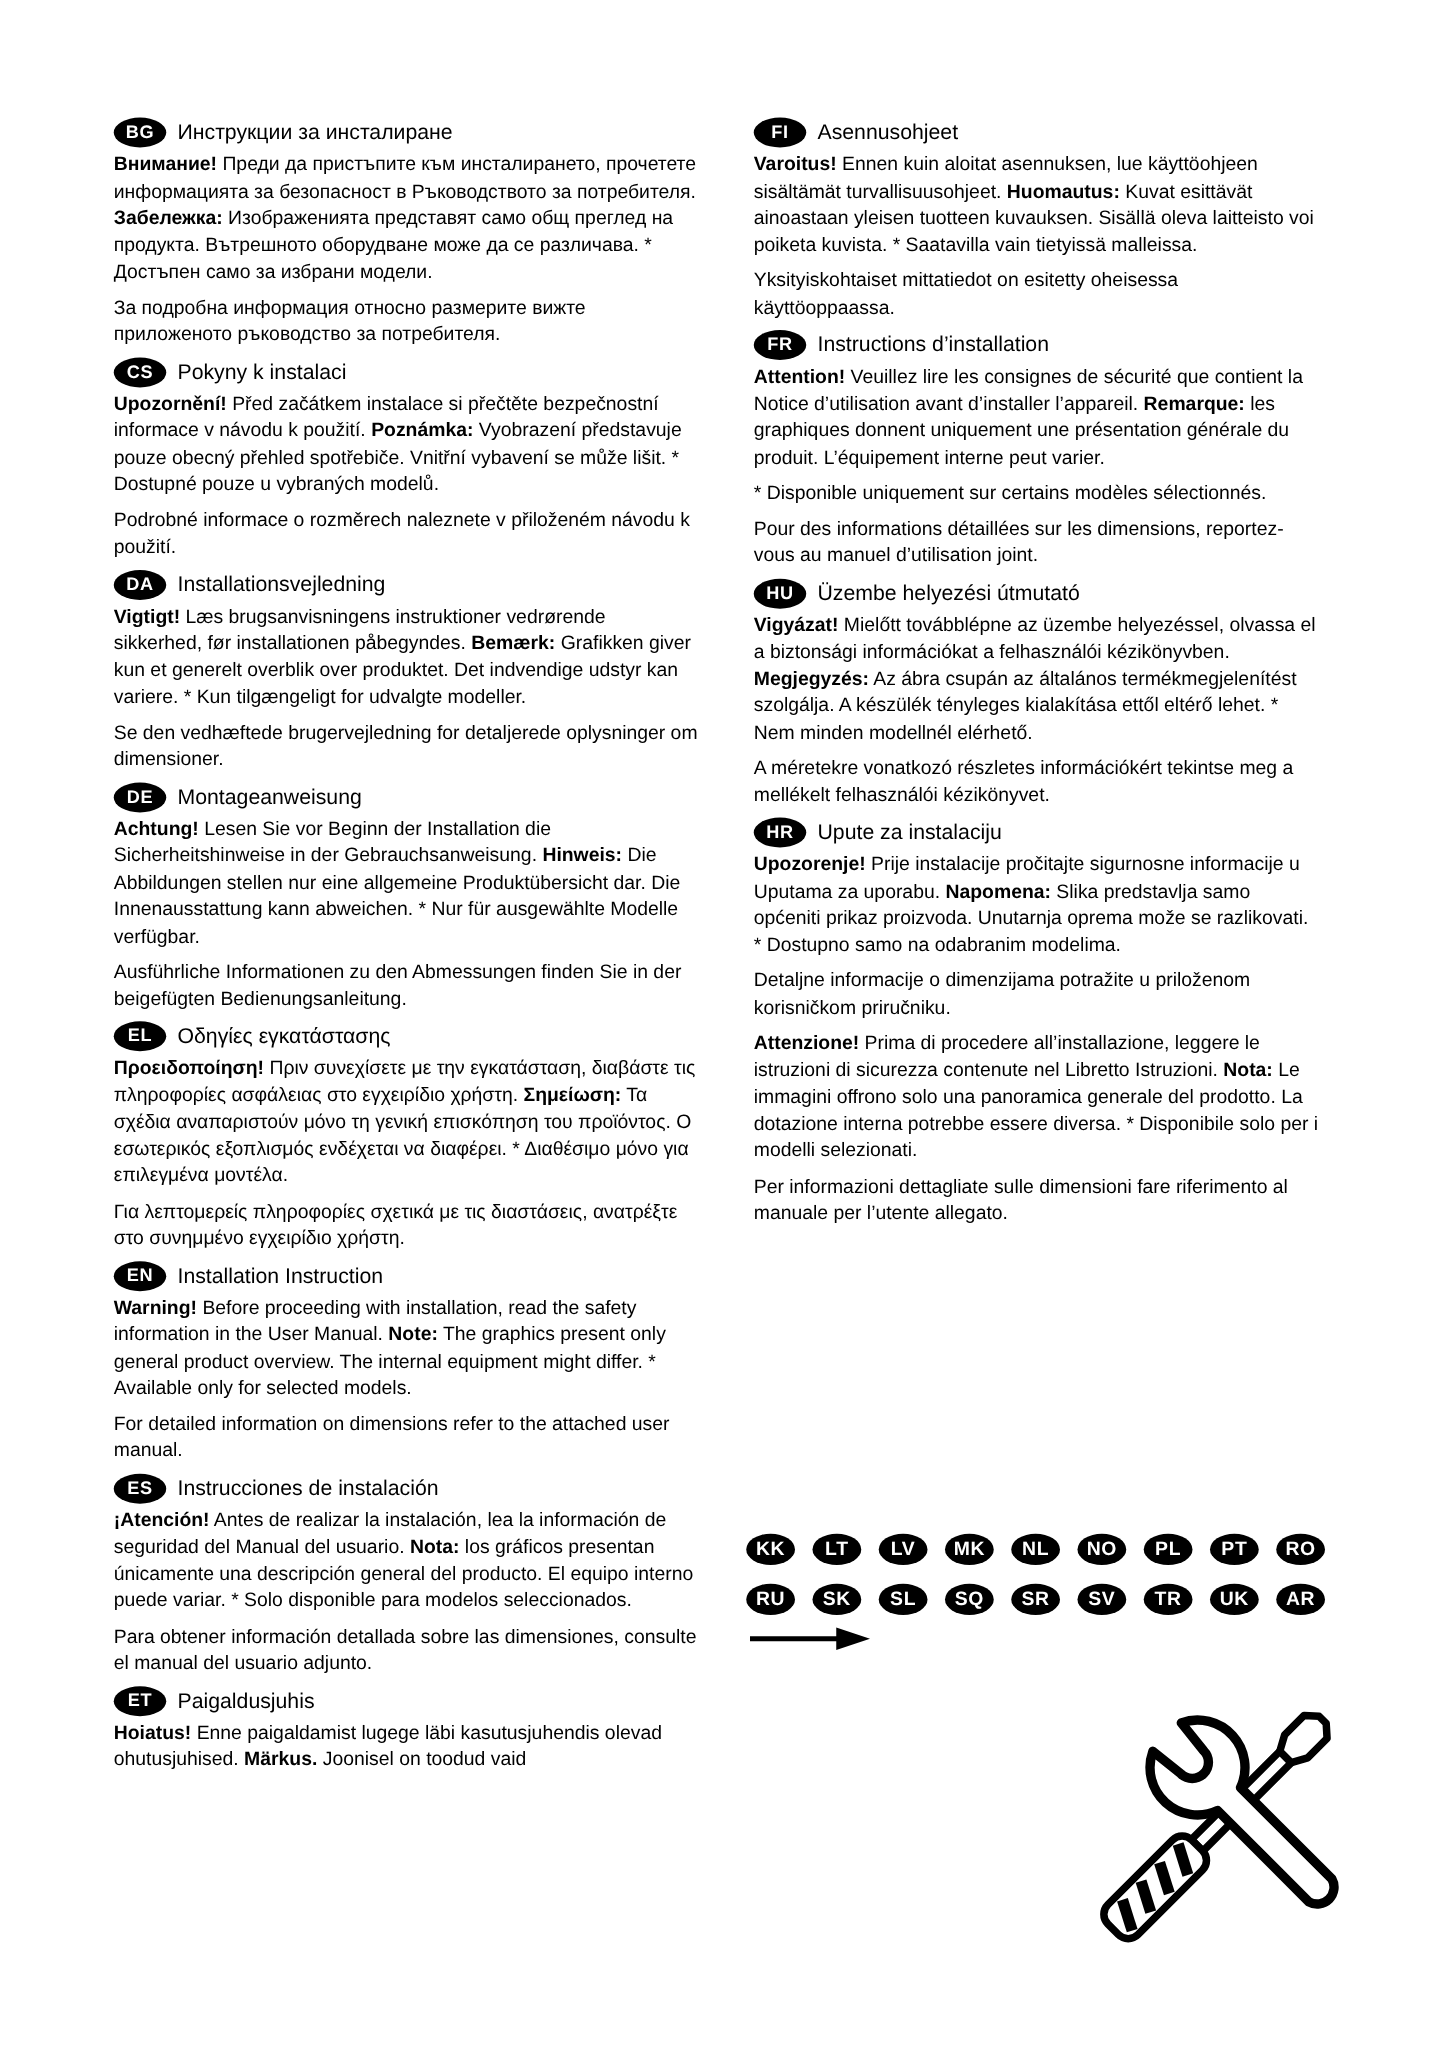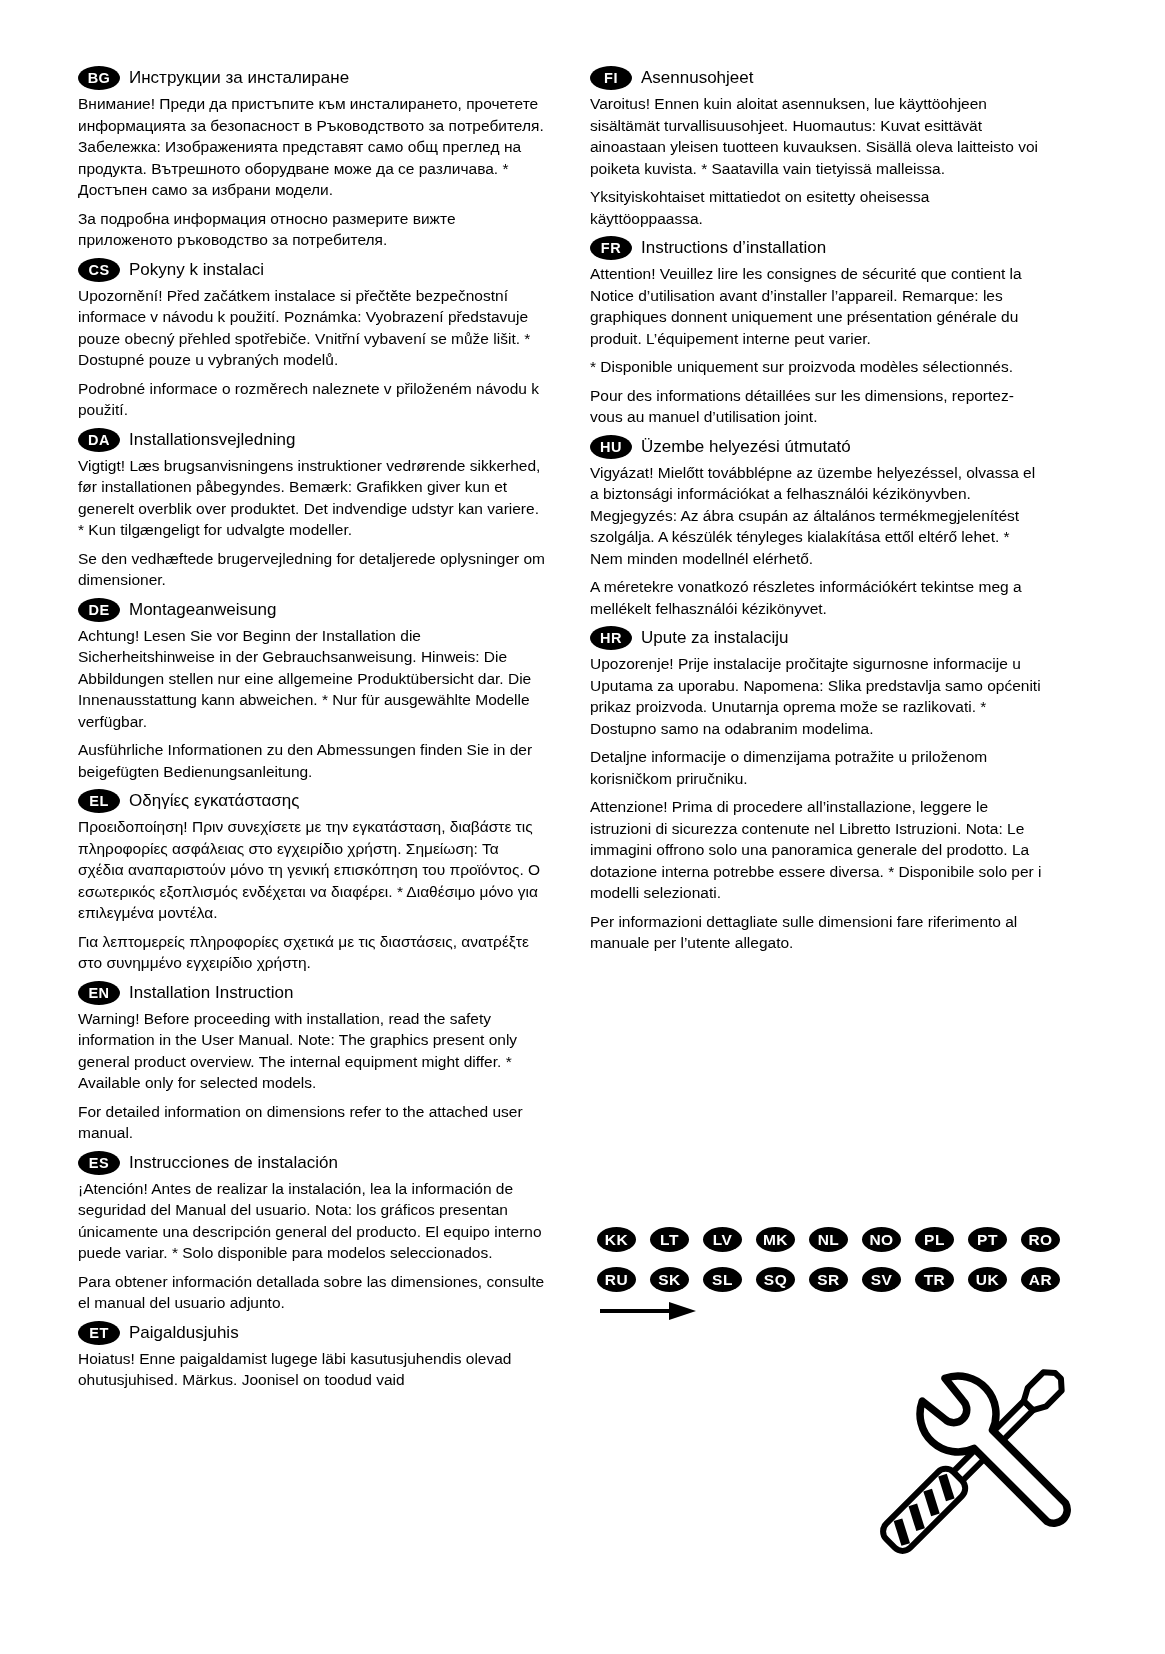--- a/index.html
+++ b/index.html
@@ -4,36 +4,36 @@
 <style>
   html,body{margin:0;padding:0;background:#888;}
   .page{
     position:relative;
     width:1165px;height:1654px;
     background:#fff;
     font-family:"Liberation Sans","DejaVu Sans",sans-serif;
     color:#000;
     overflow:hidden;
   }
-  .column{position:absolute;top:60px;}
+  .column{position:absolute;top:88px;margin-left:13px;}
   .col-left{left:78px;width:468px;}
   .col-right{left:590px;width:452px;}
   .section{margin:0;}
   .heading{display:flex;align-items:center;gap:9px;margin:6px 0 3px 0;}
   .sec-badge{
     display:inline-flex;align-items:center;justify-content:center;
     min-width:42px;height:24px;
     background:#000;color:#fff;
     border-radius:50%;
     font-weight:bold;font-size:14.5px;letter-spacing:.5px;
     flex:0 0 auto;
   }
   .sec-title{font-weight:normal;font-size:17px;line-height:22px;}
   p.para{margin:0 0 7px 0;font-size:15.5px;line-height:21.5px;}
-  p.para b{font-weight:normal;}
+  p.para b{font-weight:bold;}
   .lang-block{position:absolute;left:597px;top:1227px;}
   .lang-row{display:flex;gap:14px;margin-bottom:15px;text-decoration:underline;}
   .lang-badge{
     display:inline-flex;align-items:center;justify-content:center;
     width:39px;height:25px;
     background:#000;color:#fff;
     border-radius:50%;
     font-weight:bold;font-size:15.5px;letter-spacing:.5px;
   }
   .arrow-wrap{position:absolute;left:599px;top:1300px;}
@@ -117,21 +117,21 @@
         </div>
         <p class="para"><b>Varoitus!</b><span> Ennen kuin aloitat asennuksen, lue käyttöohjeen sisältämät turvallisuusohjeet. </span><b>Huomautus:</b><span> Kuvat esittävät ainoastaan yleisen tuotteen kuvauksen. Sisällä oleva laitteisto voi poiketa kuvista. * Saatavilla vain tietyissä malleissa.</span></p>
         <p class="para"><span>Yksityiskohtaiset mittatiedot on esitetty oheisessa käyttöoppaassa.</span></p>
       </div>
       <div class="section">
         <div class="heading">
           <span class="sec-badge">FR</span>
           <span class="sec-title">Instructions d’installation</span>
         </div>
         <p class="para"><b>Attention!</b><span> Veuillez lire les consignes de sécurité que contient la Notice d’utilisation avant d’installer l’appareil. </span><b>Remarque:</b><span> les graphiques donnent uniquement une présentation générale du produit. L’équipement interne peut varier.</span></p>
-        <p class="para"><span>* Disponible uniquement sur proizvoda modèles sélectionnés.</span></p>
+        <p class="para"><span>* Disponible uniquement sur certains modèles sélectionnés.</span></p>
         <p class="para"><span>Pour des informations détaillées sur les dimensions, reportez-vous au manuel d’utilisation joint.</span></p>
       </div>
       <div class="section">
         <div class="heading">
           <span class="sec-badge">HU</span>
           <span class="sec-title">Üzembe helyezési útmutató</span>
         </div>
         <p class="para"><b>Vigyázat!</b><span> Mielőtt továbblépne az üzembe helyezéssel, olvassa el a biztonsági információkat a felhasználói kézikönyvben. </span><b>Megjegyzés:</b><span> Az ábra csupán az általános termékmegjelenítést szolgálja. A készülék tényleges kialakítása ettől eltérő lehet. * Nem minden modellnél elérhető.</span></p>
         <p class="para"><span>A méretekre vonatkozó részletes információkért tekintse meg a mellékelt felhasználói kézikönyvet.</span></p>
       </div>

